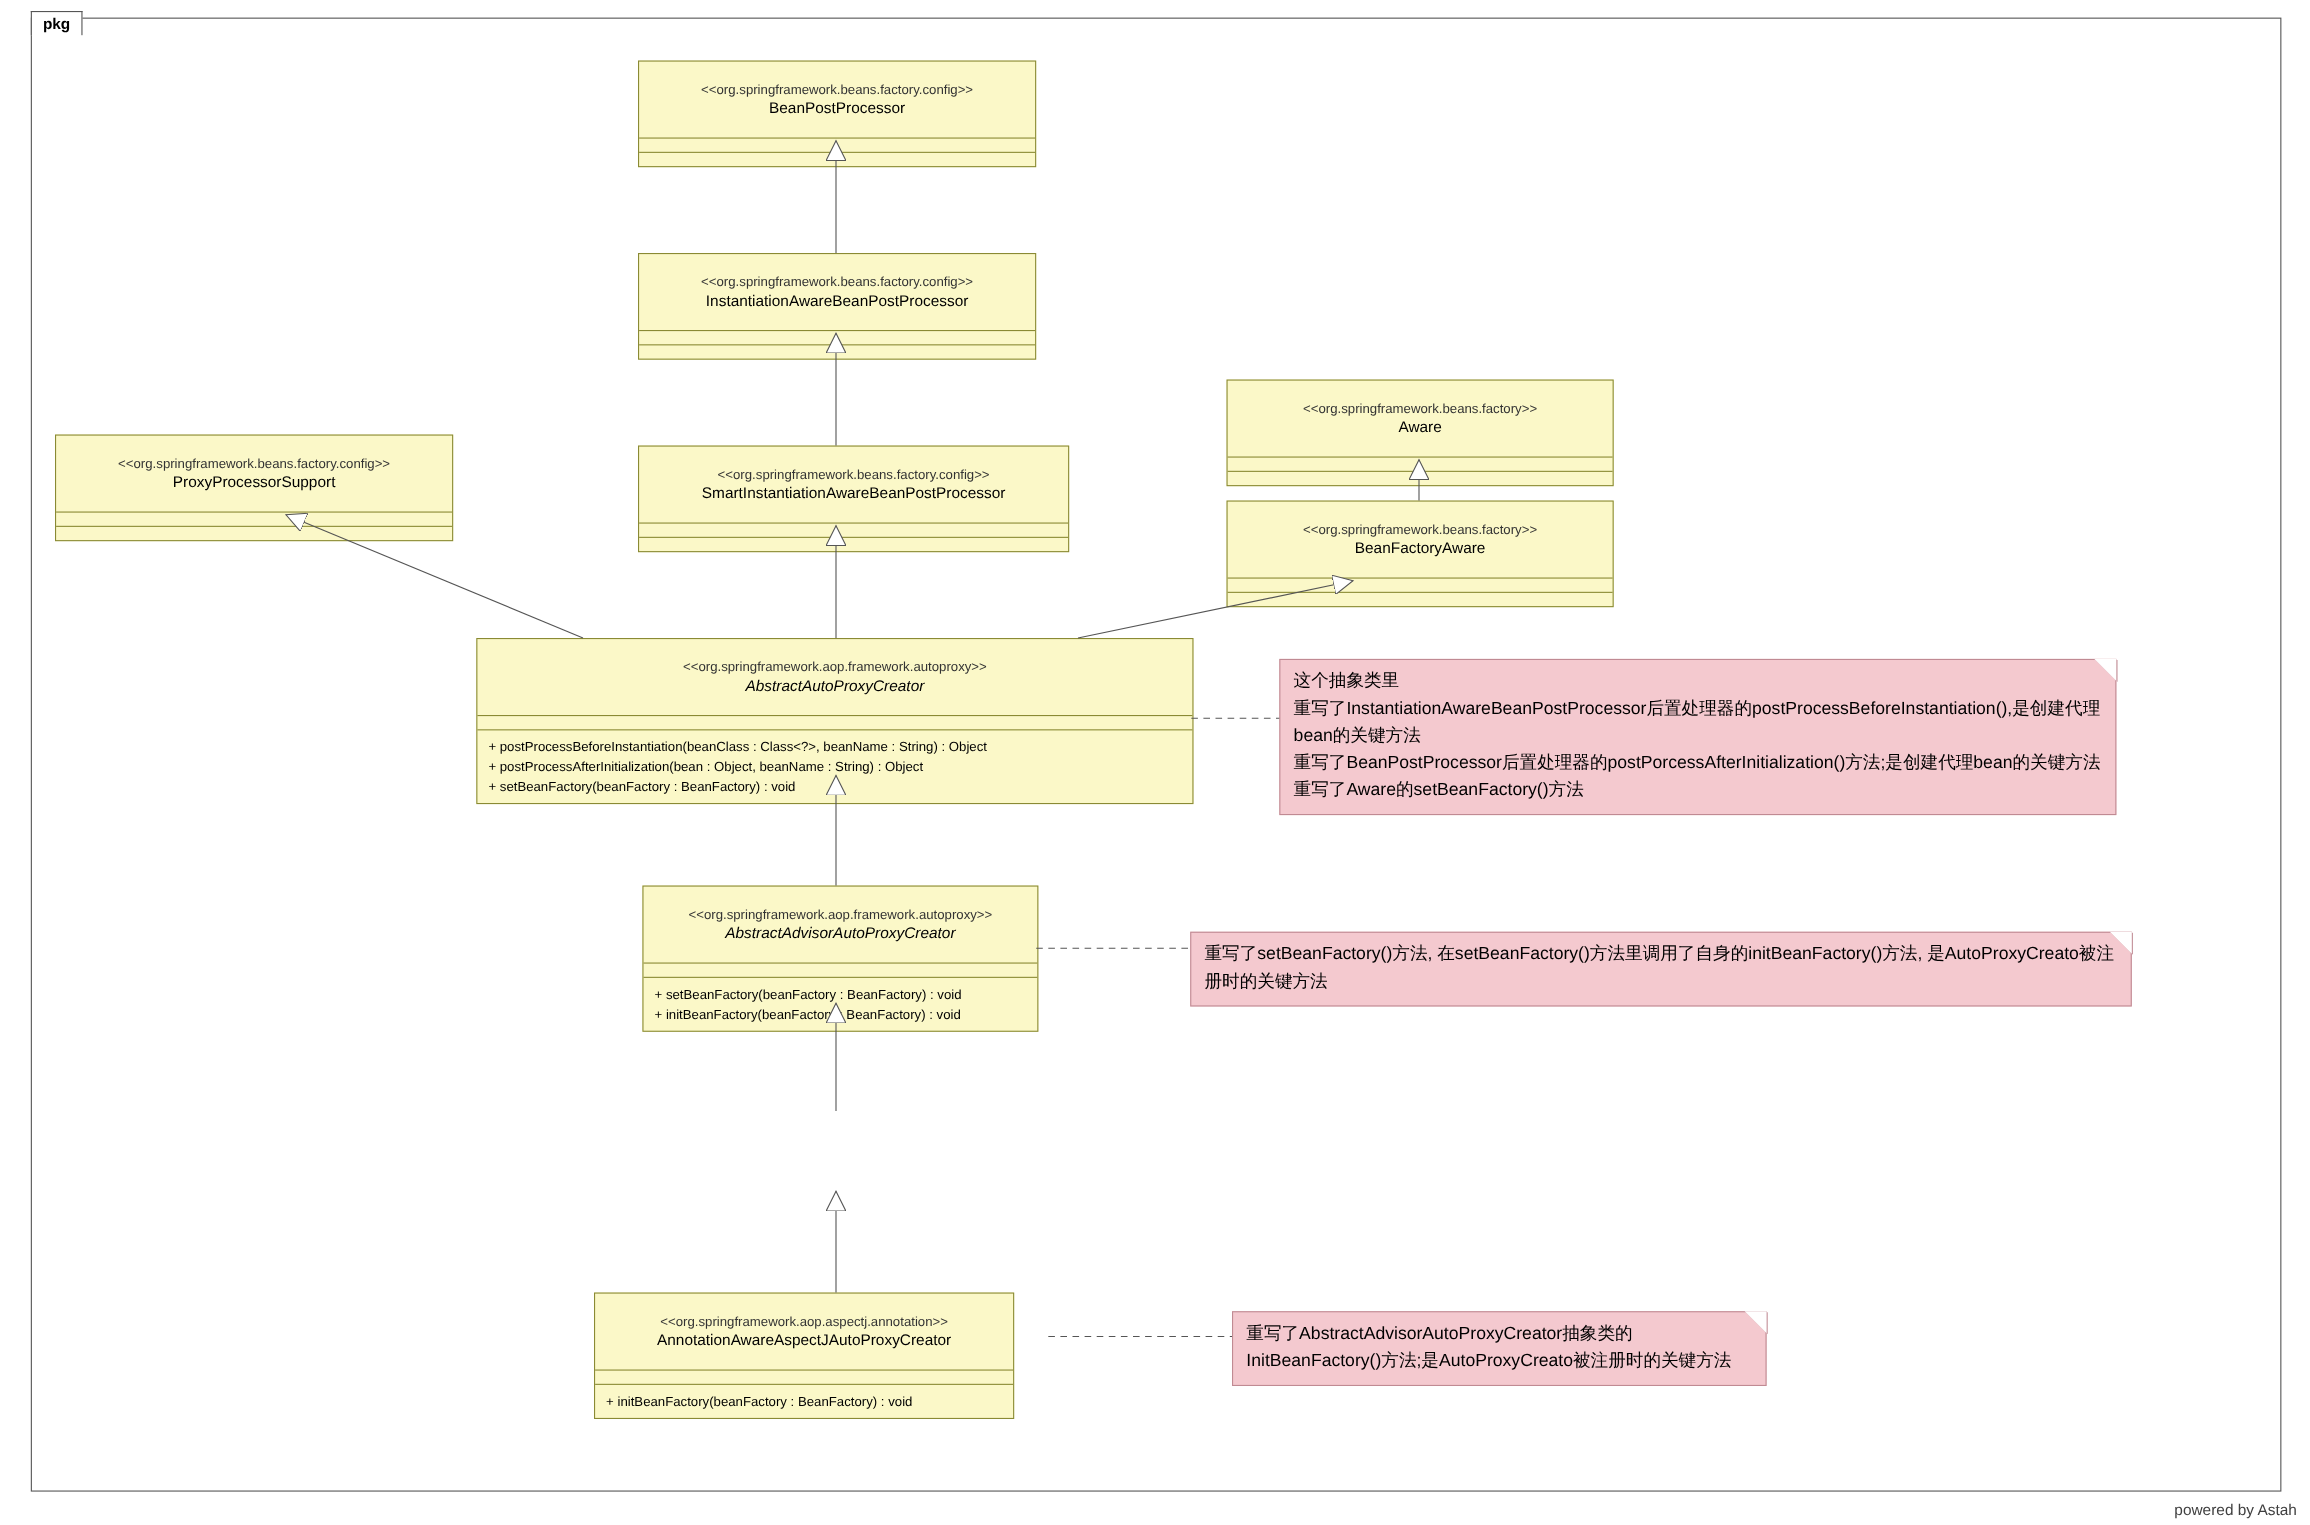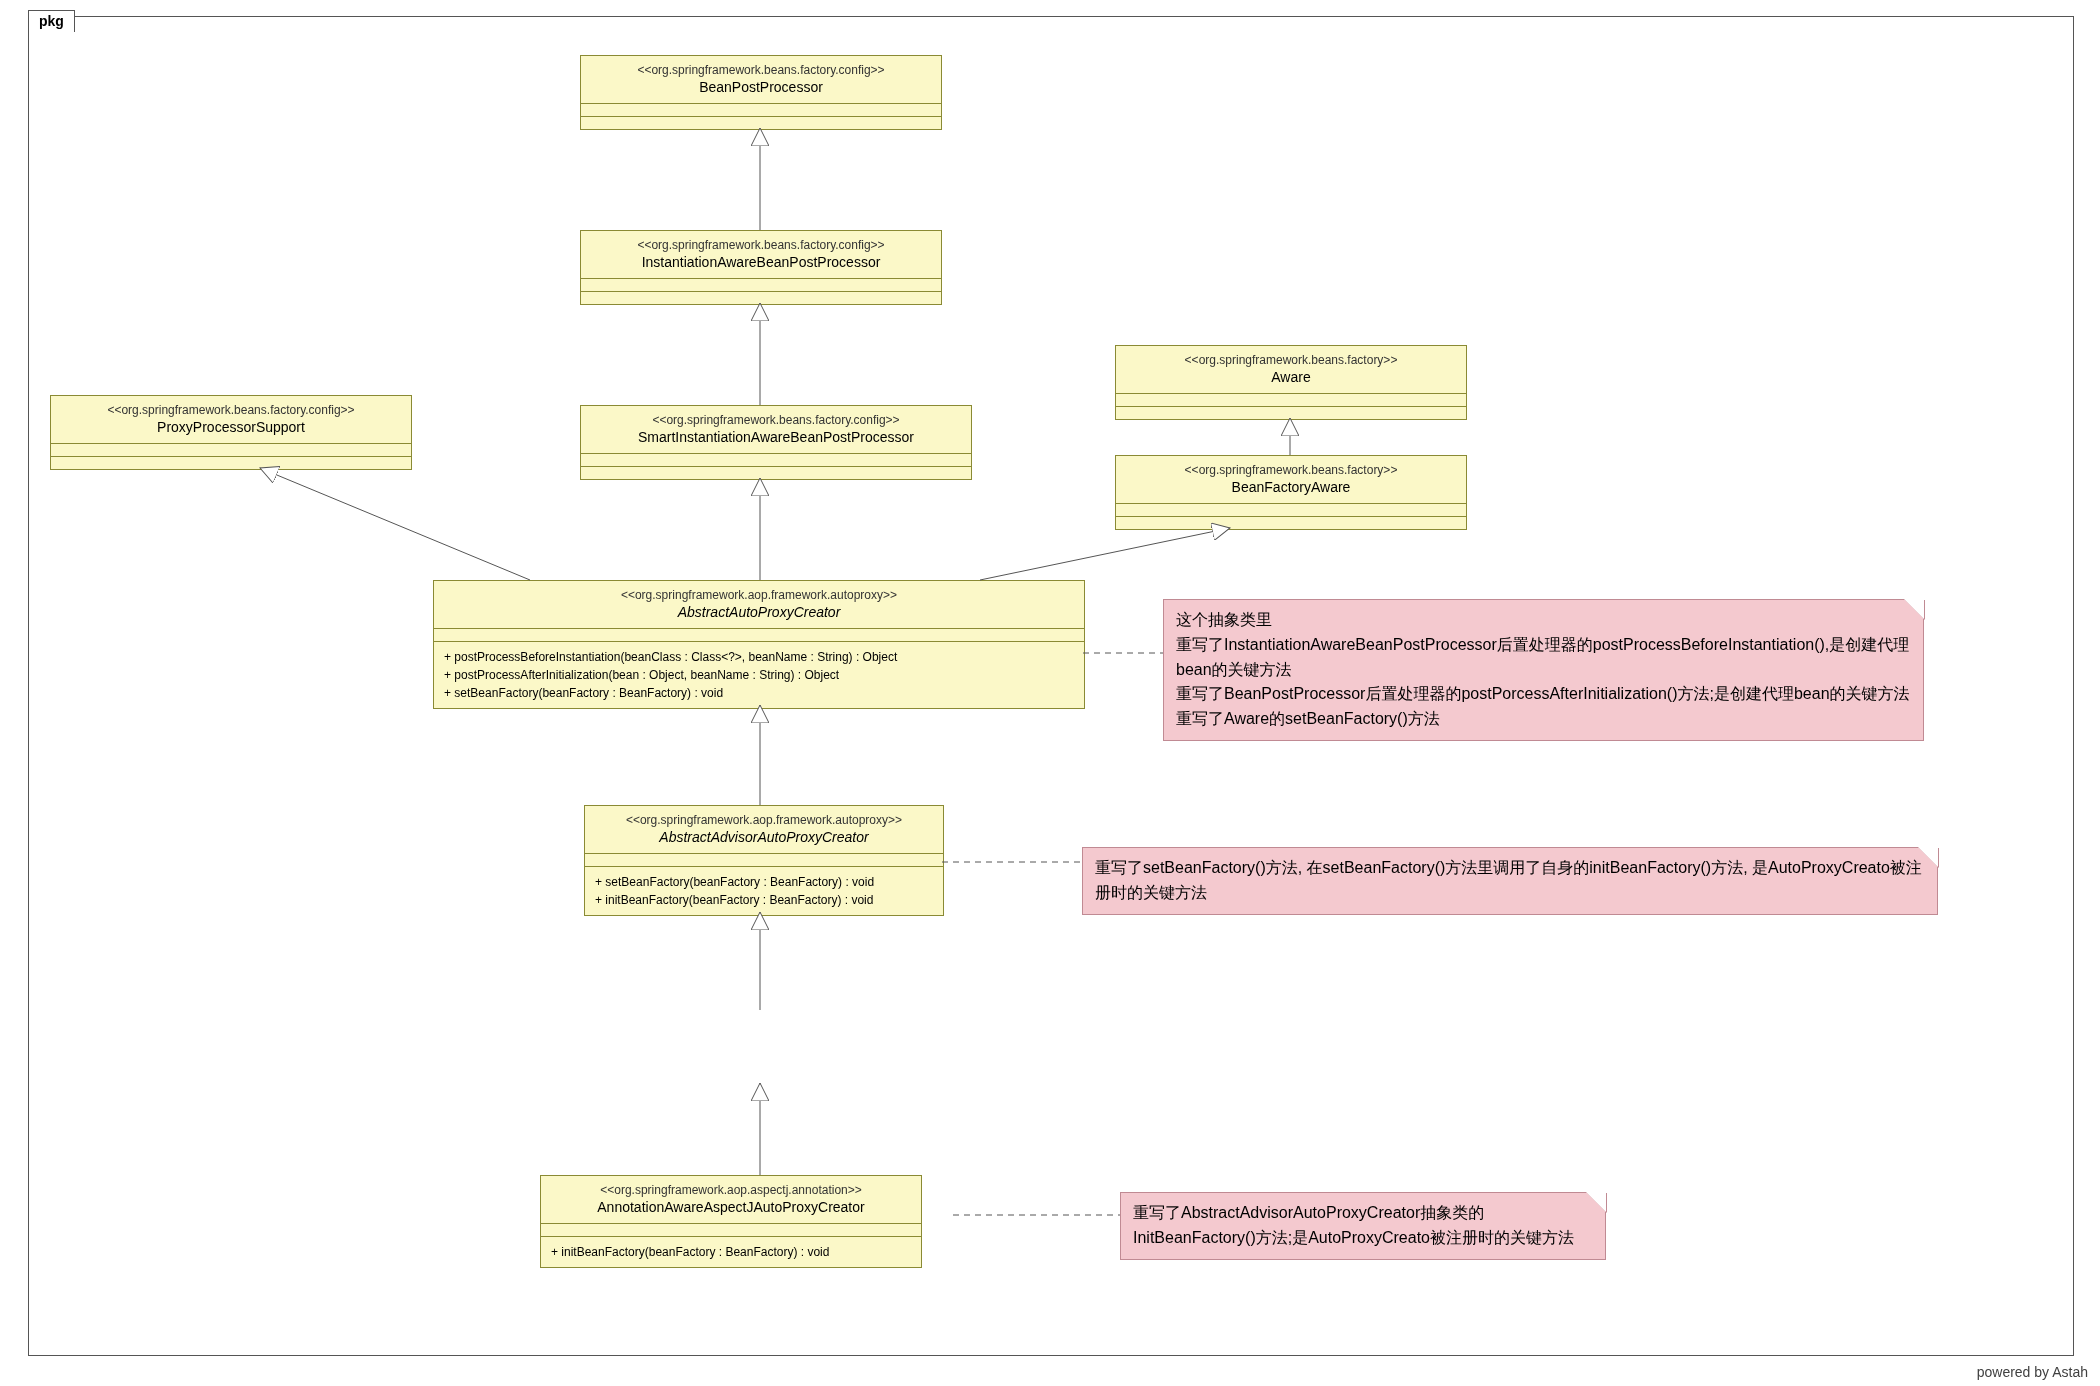--- a/index.html
+++ b/index.html
@@ -1,20 +1,20 @@
 <!DOCTYPE html>
 <html><head>
 <meta charset="utf-8">
 <style>
 html,body{margin:0;padding:0;background:#fff;font-family:Arial,Helvetica,sans-serif;font-size:12px;color:#000}
 .canvas{position:relative;width:2100px;height:1386px}
 .frame{position:absolute;left:28px;top:16px;width:2044px;height:1338px;border:1px solid #555}
 .tab{position:absolute;left:28px;top:10px;background:#fff;border:1px solid #555;border-bottom:none;padding:2px 10px 3px 10px;font-weight:bold;font-size:14px}
 .cls{position:absolute;background:#fbf8c8;border:1px solid #8a8a34}
-.hdr{border-bottom:1px solid #8a8a34;padding:6px 10px;text-align:center;line-height:1.35}
+.hdr{border-bottom:1px solid #8a8a34;padding:17px 10px;text-align:center;line-height:1.35}
 .hdr .stereo{font-size:12px;color:#333}
 .hdr .nm{font-weight:normal;font-size:14px}
 .hdr .nm.italic{font-style:italic}
 .empty{height:12px;border-bottom:1px solid #8a8a34}
 .ops{padding:6px 10px;font-size:12px;line-height:1.5}
 .note{position:absolute;background:#f4c9cf;border:1px solid #c08a93;padding:8px 12px;font-size:16px;line-height:1.55}
 .note .fold{position:absolute;right:-1px;top:-1px;width:0;height:0;border-top:20px solid #fff;border-left:20px solid transparent}
 .note .fold2{position:absolute;right:-1px;top:-1px;width:0;height:0;border-top:20px solid #c08a93;border-left:20px solid transparent;transform:translate(1px,1px)}
 .watermark{position:absolute;right:12px;bottom:6px;color:#404040;font-size:14px}
 svg.arrows{position:absolute;left:0;top:0;width:2100px;height:1386px;pointer-events:none}

